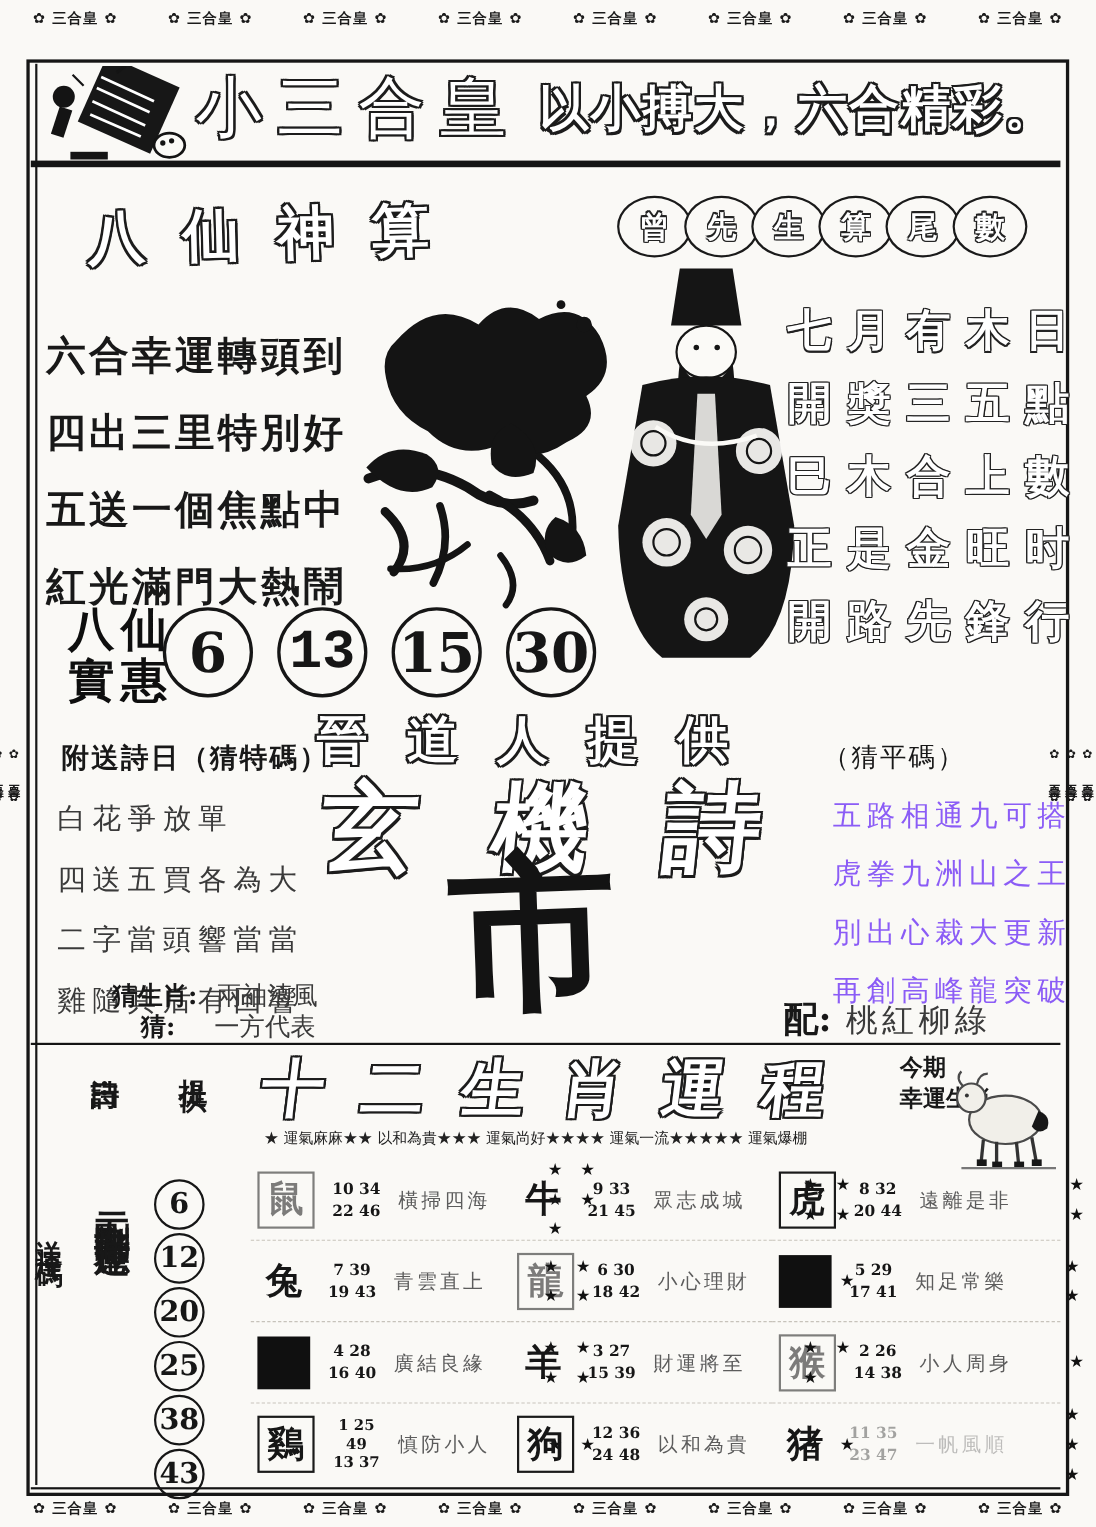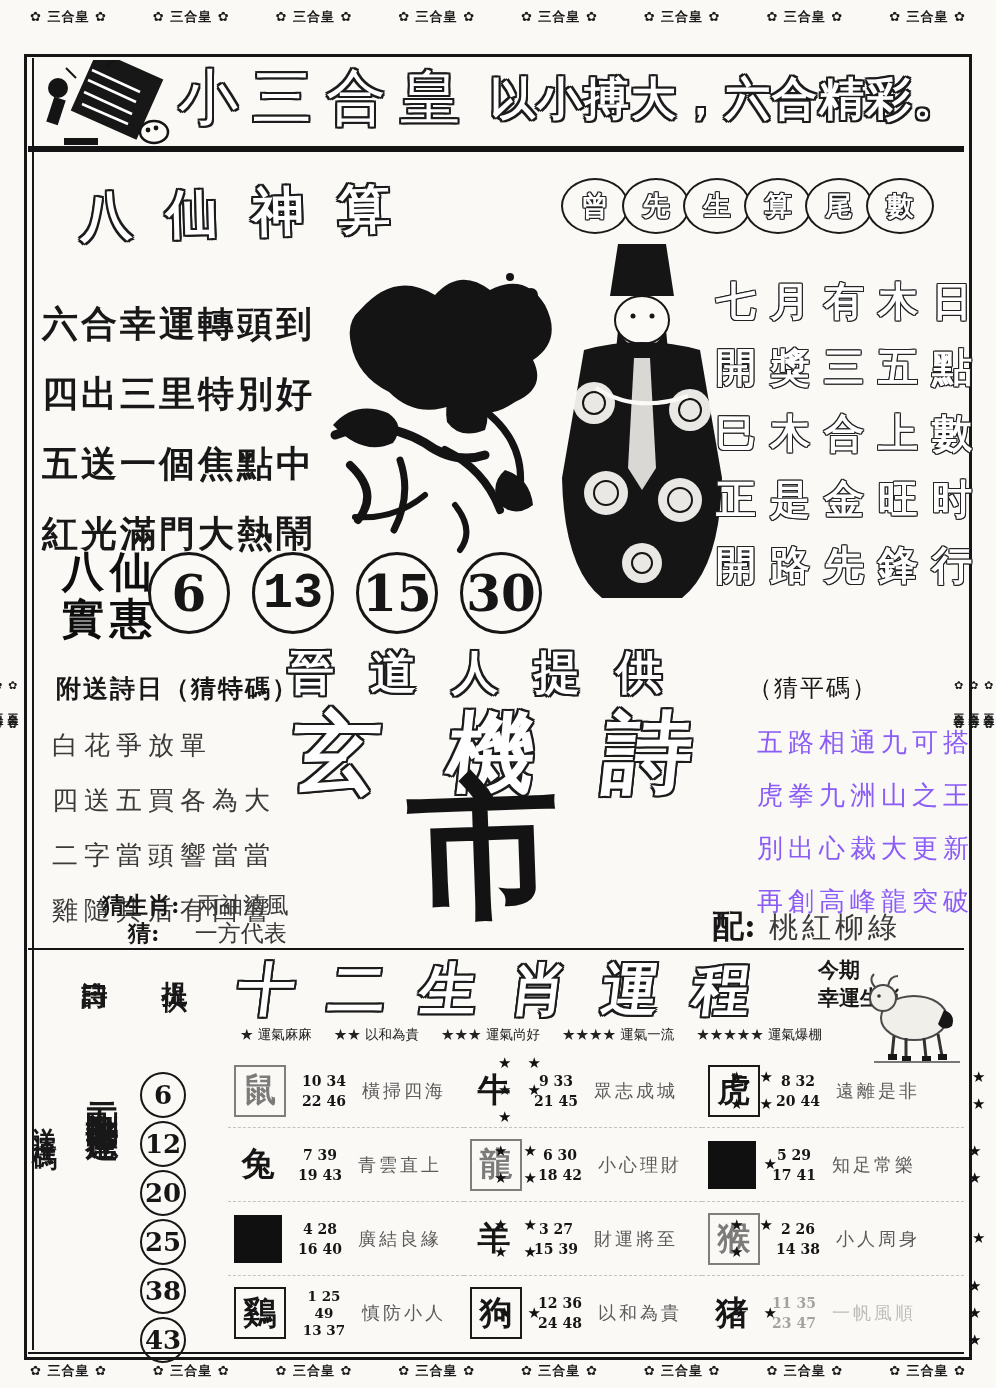--- a/index.html
+++ b/index.html
@@ -41,21 +41,21 @@
            font-size:33px;font-weight:bold;font-family:"DejaVu Serif","Liberation Serif",serif;color:#161616;flex:0 0 48px;}
   .zanimal.boxed{border:2px solid #1a1a1a;}
   .zanimal.blacked{background:#101010;color:transparent;border:none;}
   .zanimal.ghost{opacity:.55;}
   .znums{width:60px;flex:0 0 60px;text-align:center;font-size:14px;line-height:20px;font-weight:bold;
          font-family:"DejaVu Serif","Liberation Serif",serif;color:#161616;}
   .ztext{width:128px;flex:0 0 128px;font-size:18px;letter-spacing:3px;color:#5c5c5c;
          font-family:"DejaVu Serif","Liberation Serif",serif;white-space:nowrap;}
   .zstars{width:86px;flex:0 0 86px;font-size:15px;letter-spacing:16px;line-height:1.8;color:#111;word-break:break-all;}
   .faint{opacity:.38;}
-  .legend{display:flex;gap:22px;font-size:13.5px;color:#222;font-family:"DejaVu Serif","Liberation Serif",serif;white-space:nowrap;}
+  .legend{display:flex;font-size:13.5px;color:#222;font-family:"DejaVu Serif","Liberation Serif",serif;white-space:nowrap;}
   .ovalchain{display:flex;}
   .oval{width:64px;height:52px;border:2px solid #1a1a1a;border-radius:50%;display:flex;align-items:center;justify-content:center;
         margin-left:-7px;background:#faf9f6;font-size:27px;font-weight:bold;}
   .label-bold{font-weight:bold;font-family:"DejaVu Serif","Liberation Serif",serif;}
 </style>
 </head>
 <body>
 
 <div class="abs strip" style="left:30px;top:8px;width:936px;">
   <span class="u">✿ 三合皇 ✿</span>

